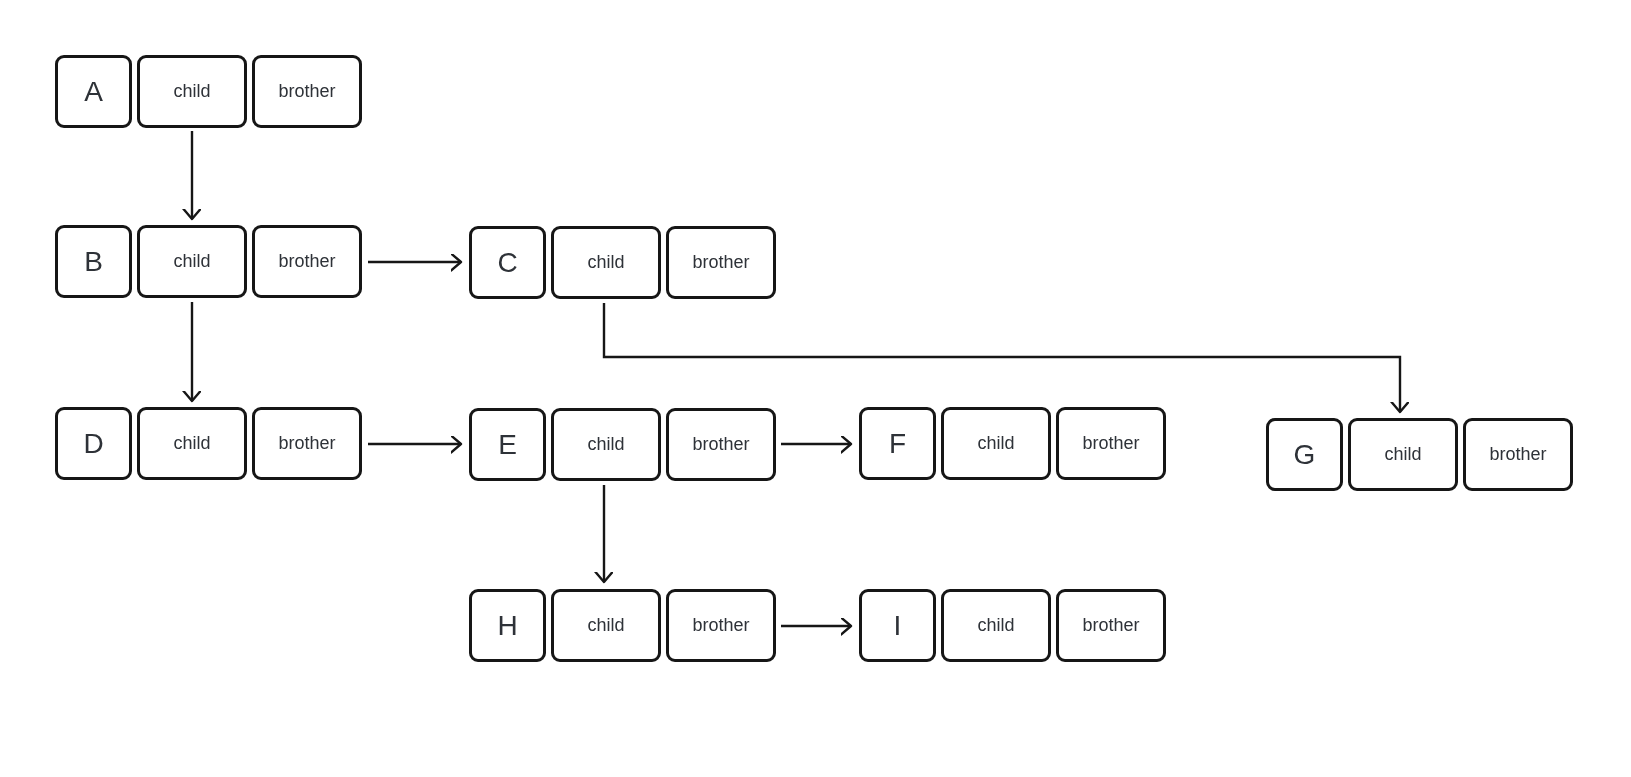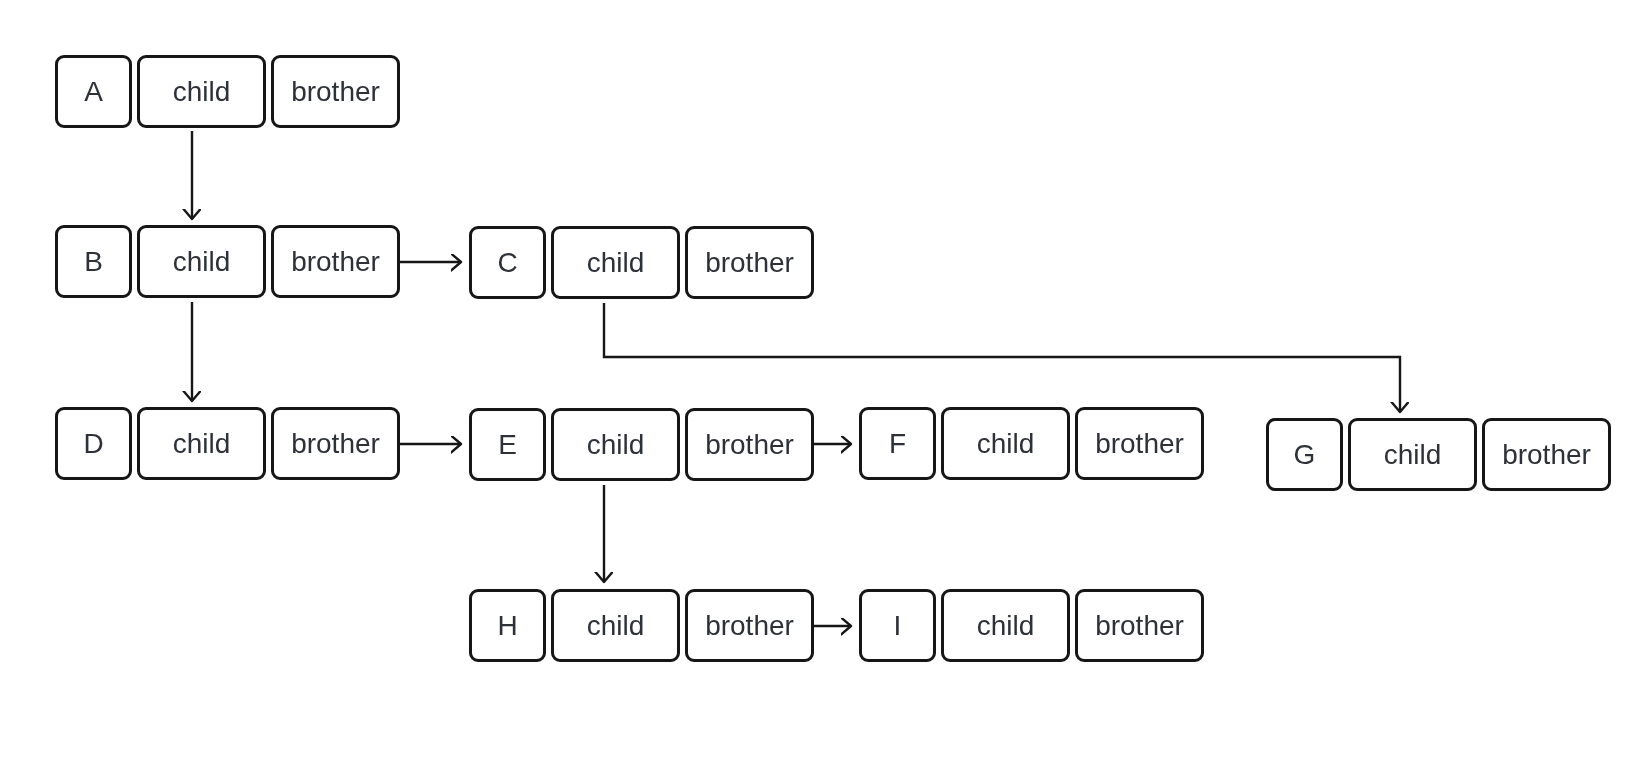--- a/index.html
+++ b/index.html
@@ -40,22 +40,22 @@
     display: flex;
     align-items: center;
     justify-content: center;
     color: #2e3238;
   }
   .cell.letter {
     width: 77px;
     font-size: 28px;
   }
   .cell.pointer {
-    width: 129px;
-    font-size: 28px;
+    width: 110px;
+    font-size: 18px;
   }
 </style>
 </head>
 <body>
 
 <div id="canvas">
   <svg id="edges-svg" xmlns="http://www.w3.org/2000/svg">
     <defs>
       <marker id="arrowhead" markerUnits="userSpaceOnUse" markerWidth="24" markerHeight="24" refX="10" refY="8.5" orient="auto">
         <path d="M0,0 L10,8.5 L0,17" fill="none" stroke="#161616" stroke-width="2.4" stroke-linecap="round" stroke-linejoin="round"></path>

